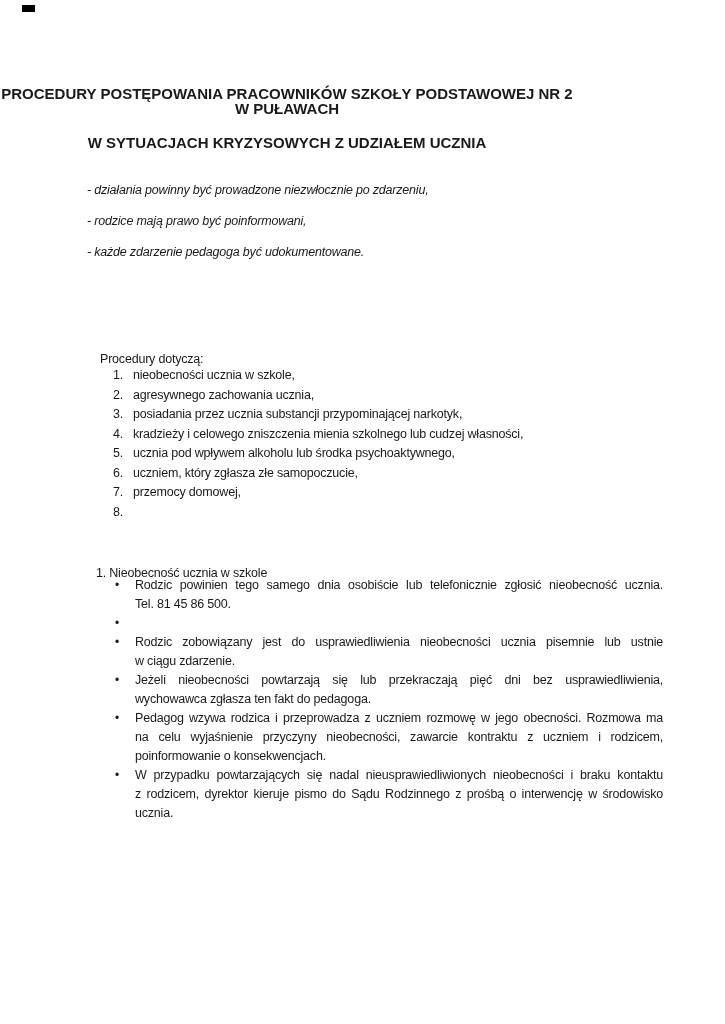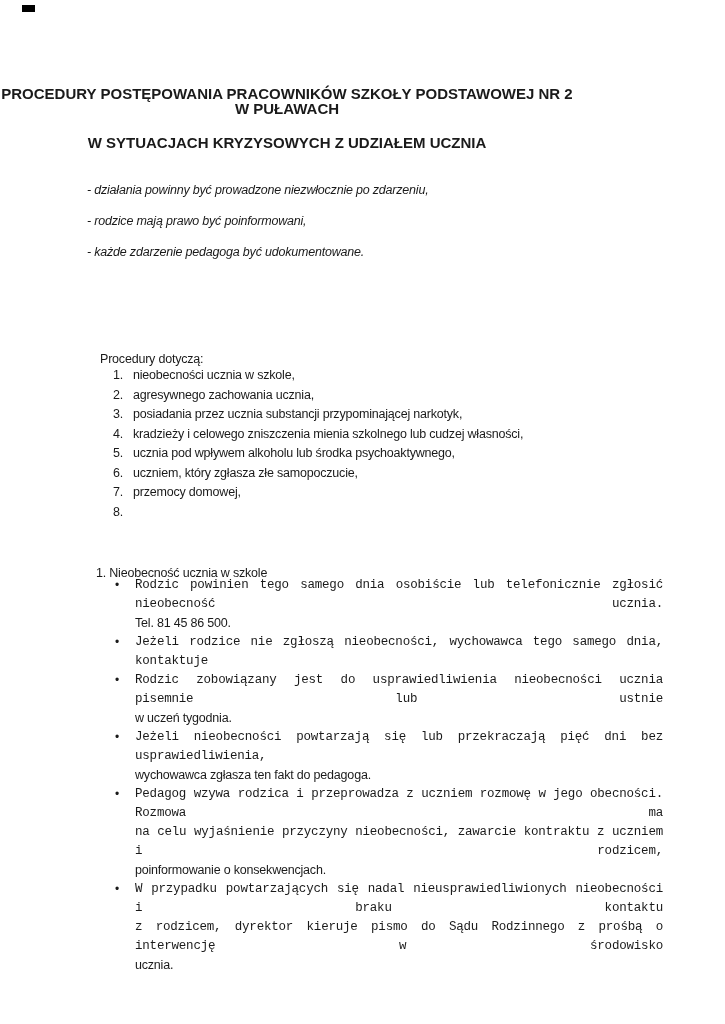--- a/index.html
+++ b/index.html
@@ -62,21 +62,21 @@
     position: absolute;
     top: 576px; left: 115px;
     width: 548px;
     font-size: 12.5px;
     letter-spacing: -0.2px;
   }
   .bullet { display: flex; }
   .marker { width: 20px; flex: 0 0 20px; line-height: 19px; font-size: 12px; }
   .lines { width: 528px; flex: 0 0 528px; }
   .ln { line-height: 19px; }
-  .ln.just { text-align: justify; text-align-last: justify; font-family: Liberation Mono, monospace; }
+  .ln.just { text-align: justify; text-align-last: justify; }
 </style>
 </head>
 <body>
 
 <div class="page">
 
   <div class="corner-mark"></div>
 
   <div class="title-block">
     <p>PROCEDURY POSTĘPOWANIA PRACOWNIKÓW SZKOŁY PODSTAWOWEJ NR 2 W PUŁAWACH</p>
@@ -133,29 +133,28 @@
       <span class="marker">•</span>
       <div class="lines">
         <div class="ln just">Rodzic powinien tego samego dnia osobiście lub telefonicznie zgłosić nieobecność ucznia.</div>
         <div class="ln">Tel. 81 45 86 500.</div>
       </div>
     </div>
 
     <div class="bullet">
       <span class="marker">•</span>
       <div class="lines">
-        <div class="ln just">Jeżeli rodzice nie zgłoszą nieobecności, wychowawca tego samego dnia, kontaktuje</div>
       </div>
     </div>
 
     <div class="bullet">
       <span class="marker">•</span>
       <div class="lines">
         <div class="ln just">Rodzic zobowiązany jest do usprawiedliwienia nieobecności ucznia pisemnie lub ustnie</div>
-        <div class="ln">w uczeń tygodnia.</div>
+        <div class="ln">w ciągu zdarzenie.</div>
       </div>
     </div>
 
     <div class="bullet">
       <span class="marker">•</span>
       <div class="lines">
         <div class="ln just">Jeżeli nieobecności powtarzają się lub przekraczają pięć dni bez usprawiedliwienia,</div>
         <div class="ln">wychowawca zgłasza ten fakt do pedagoga.</div>
       </div>
     </div>

